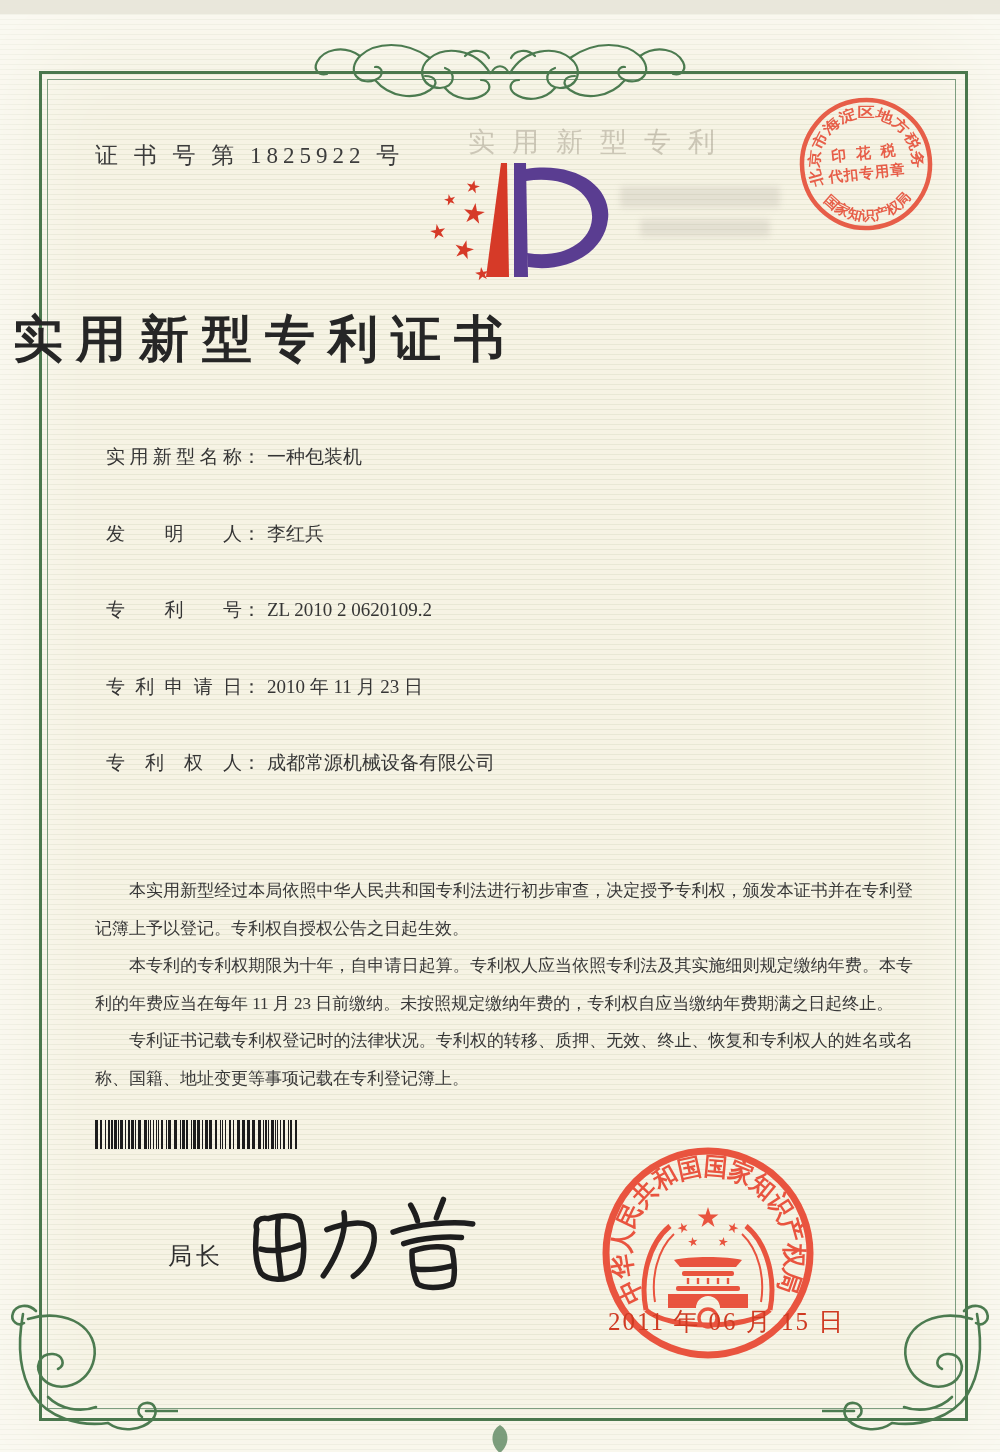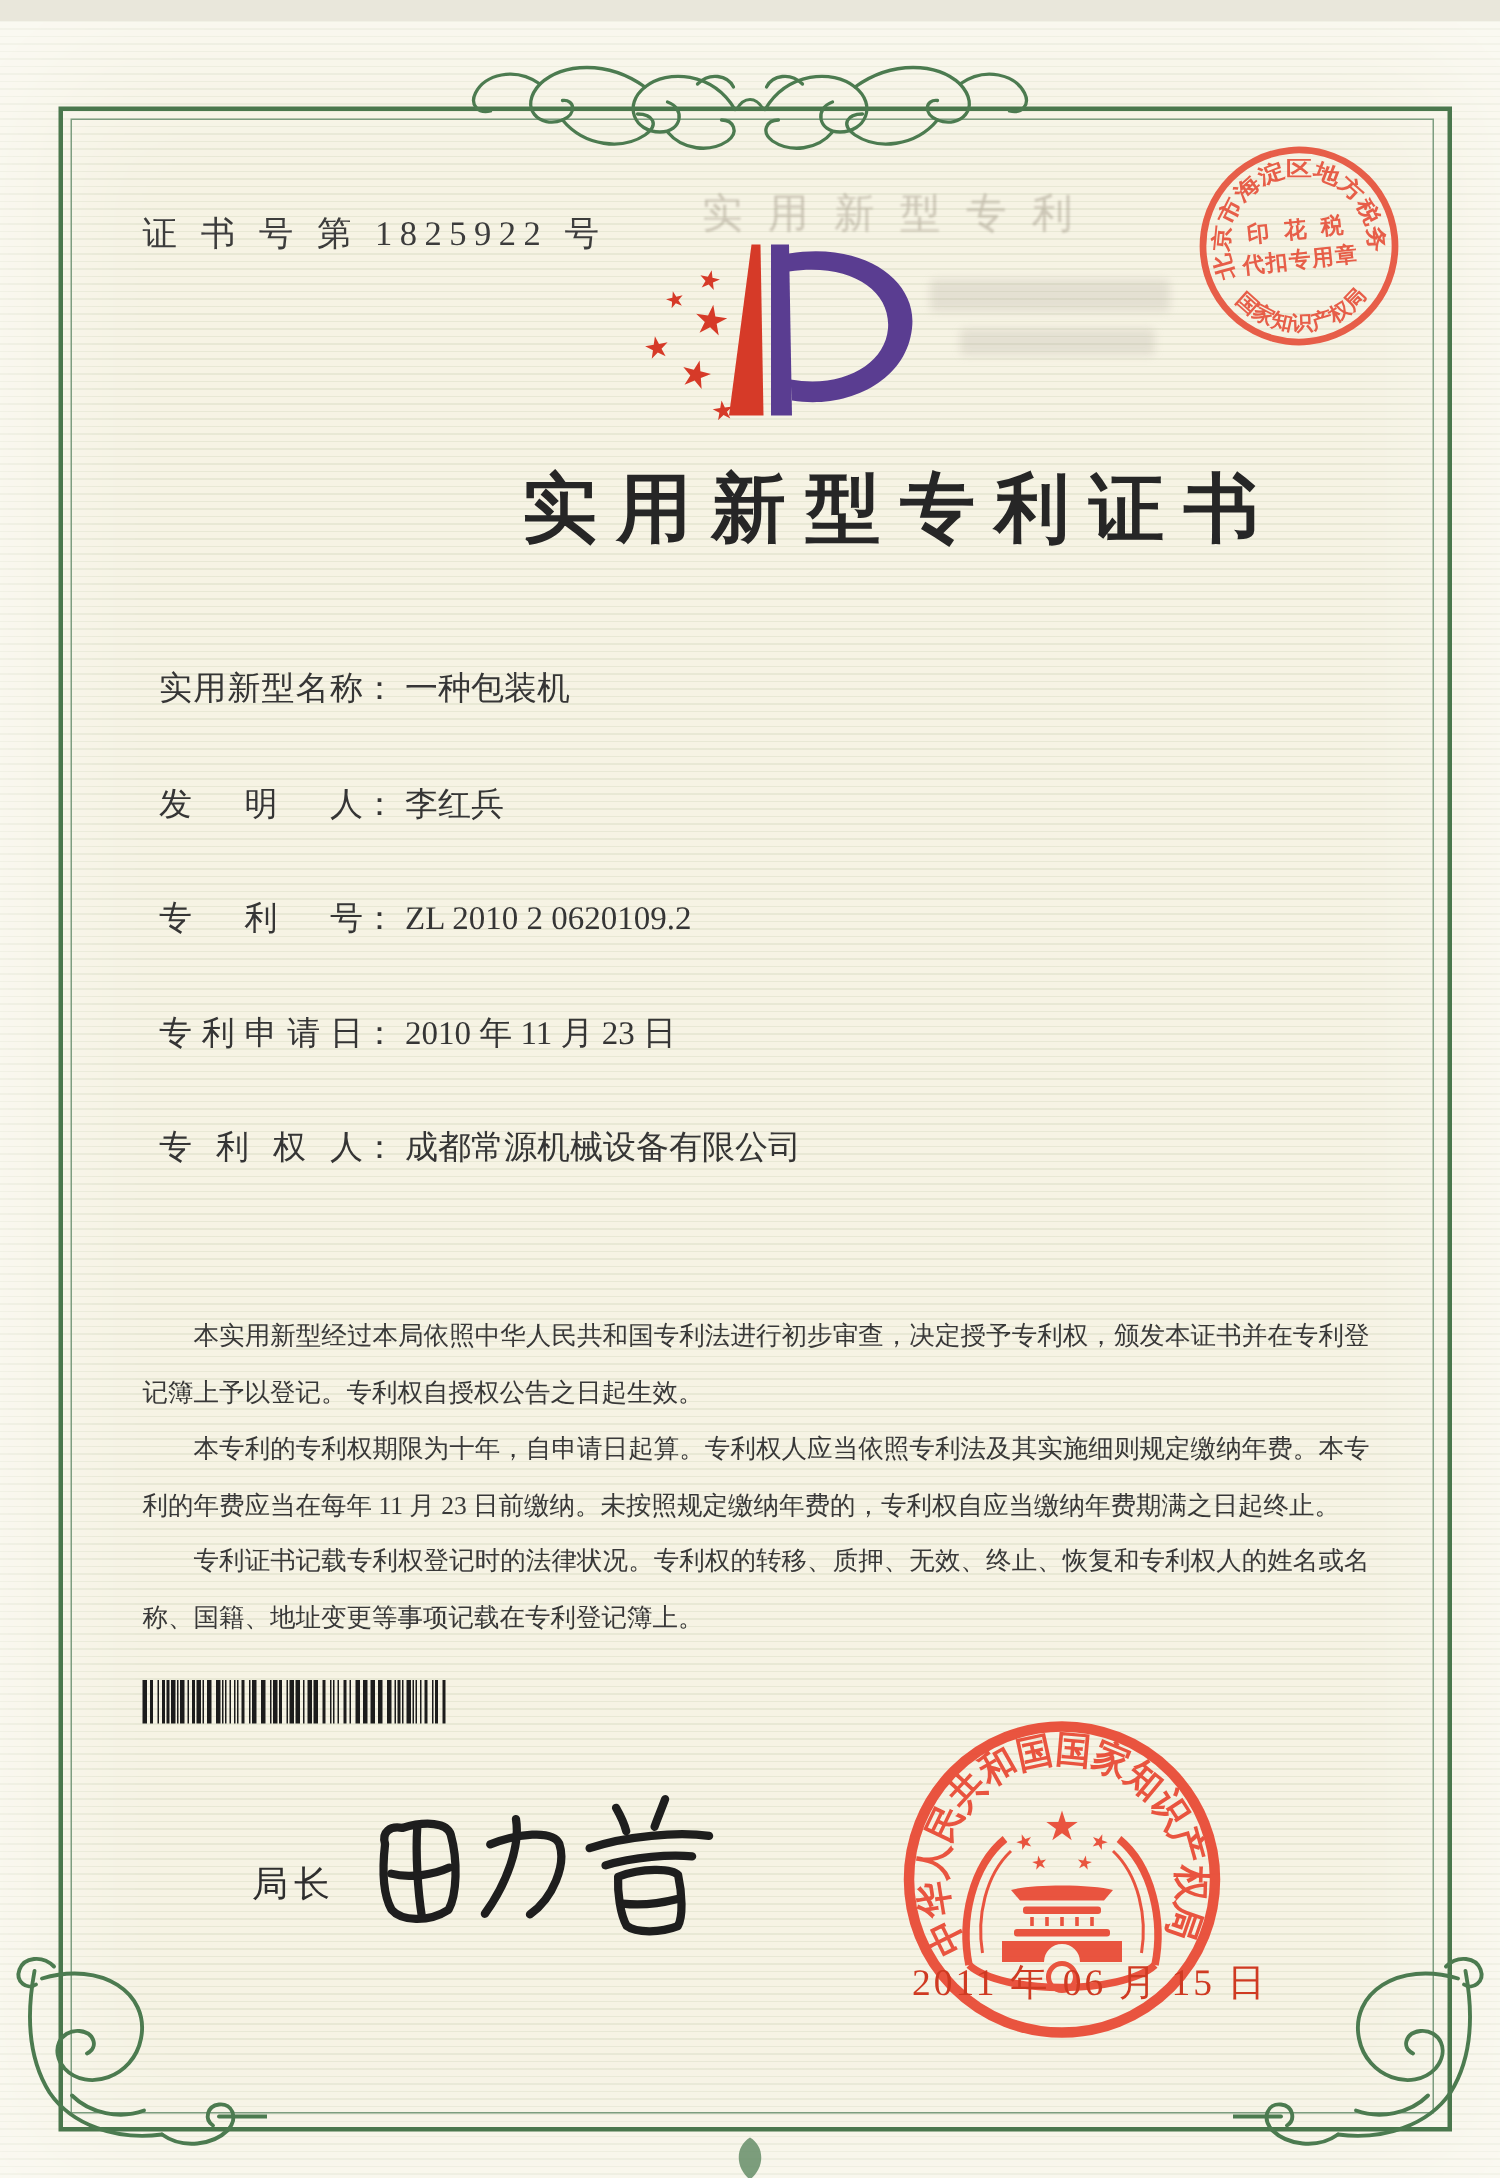--- a/index.html
+++ b/index.html
@@ -23,25 +23,25 @@
   .frame-inner{position:absolute;left:47px;top:65px;width:907px;height:1328px;
     border:1px solid #7d9d80;z-index:1;}
   .ornament{position:absolute;z-index:2;}
   .cert-no{position:absolute;left:95px;top:126px;font-size:23px;letter-spacing:5px;
     color:#3c3c3c;z-index:3;}
   .ghost-title{position:absolute;left:468px;top:110px;font-size:27px;letter-spacing:17px;
     color:rgba(142,132,116,.40);filter:blur(.7px);z-index:2;white-space:nowrap;}
   .ghost-smudge{position:absolute;background:rgba(160,150,138,.20);filter:blur(3px);
     border-radius:4px;z-index:2;}
   .logo{position:absolute;left:430px;top:143px;z-index:3;}
-  .title{position:absolute;left:0;top:292px;width:852px;text-align:right;
+  .title{position:absolute;left:0;top:292px;width:852px;text-align:left;
     font-size:50px;font-weight:600;letter-spacing:13px;color:#262626;z-index:3;
     text-indent:13px;}
   .fields{position:absolute;left:106px;top:430px;z-index:3;}
-  .field-row{height:76.5px;font-size:22px;color:#353535;white-space:nowrap;}
+  .field-row{height:76.5px;font-size:19px;color:#353535;white-space:nowrap;}
   .f-label{display:inline-block;width:136px;text-align:justify;text-align-last:justify;}
   .f-colon{display:inline-block;margin-right:6px;}
   .paragraphs{position:absolute;left:95px;top:858px;width:818px;z-index:3;
     font-size:17px;line-height:37.5px;color:#383838;text-align:justify;}
   .paragraphs p{margin:0;text-indent:2em;}
   .barcode{position:absolute;left:95px;top:1106px;width:322px;height:29px;
     display:flex;align-items:stretch;z-index:3;}
   .barcode div{background:#1c1c1c;}
   .sig-title{position:absolute;left:168px;top:1226px;font-size:24px;letter-spacing:4px;
     color:#2e2e2e;z-index:3;}

